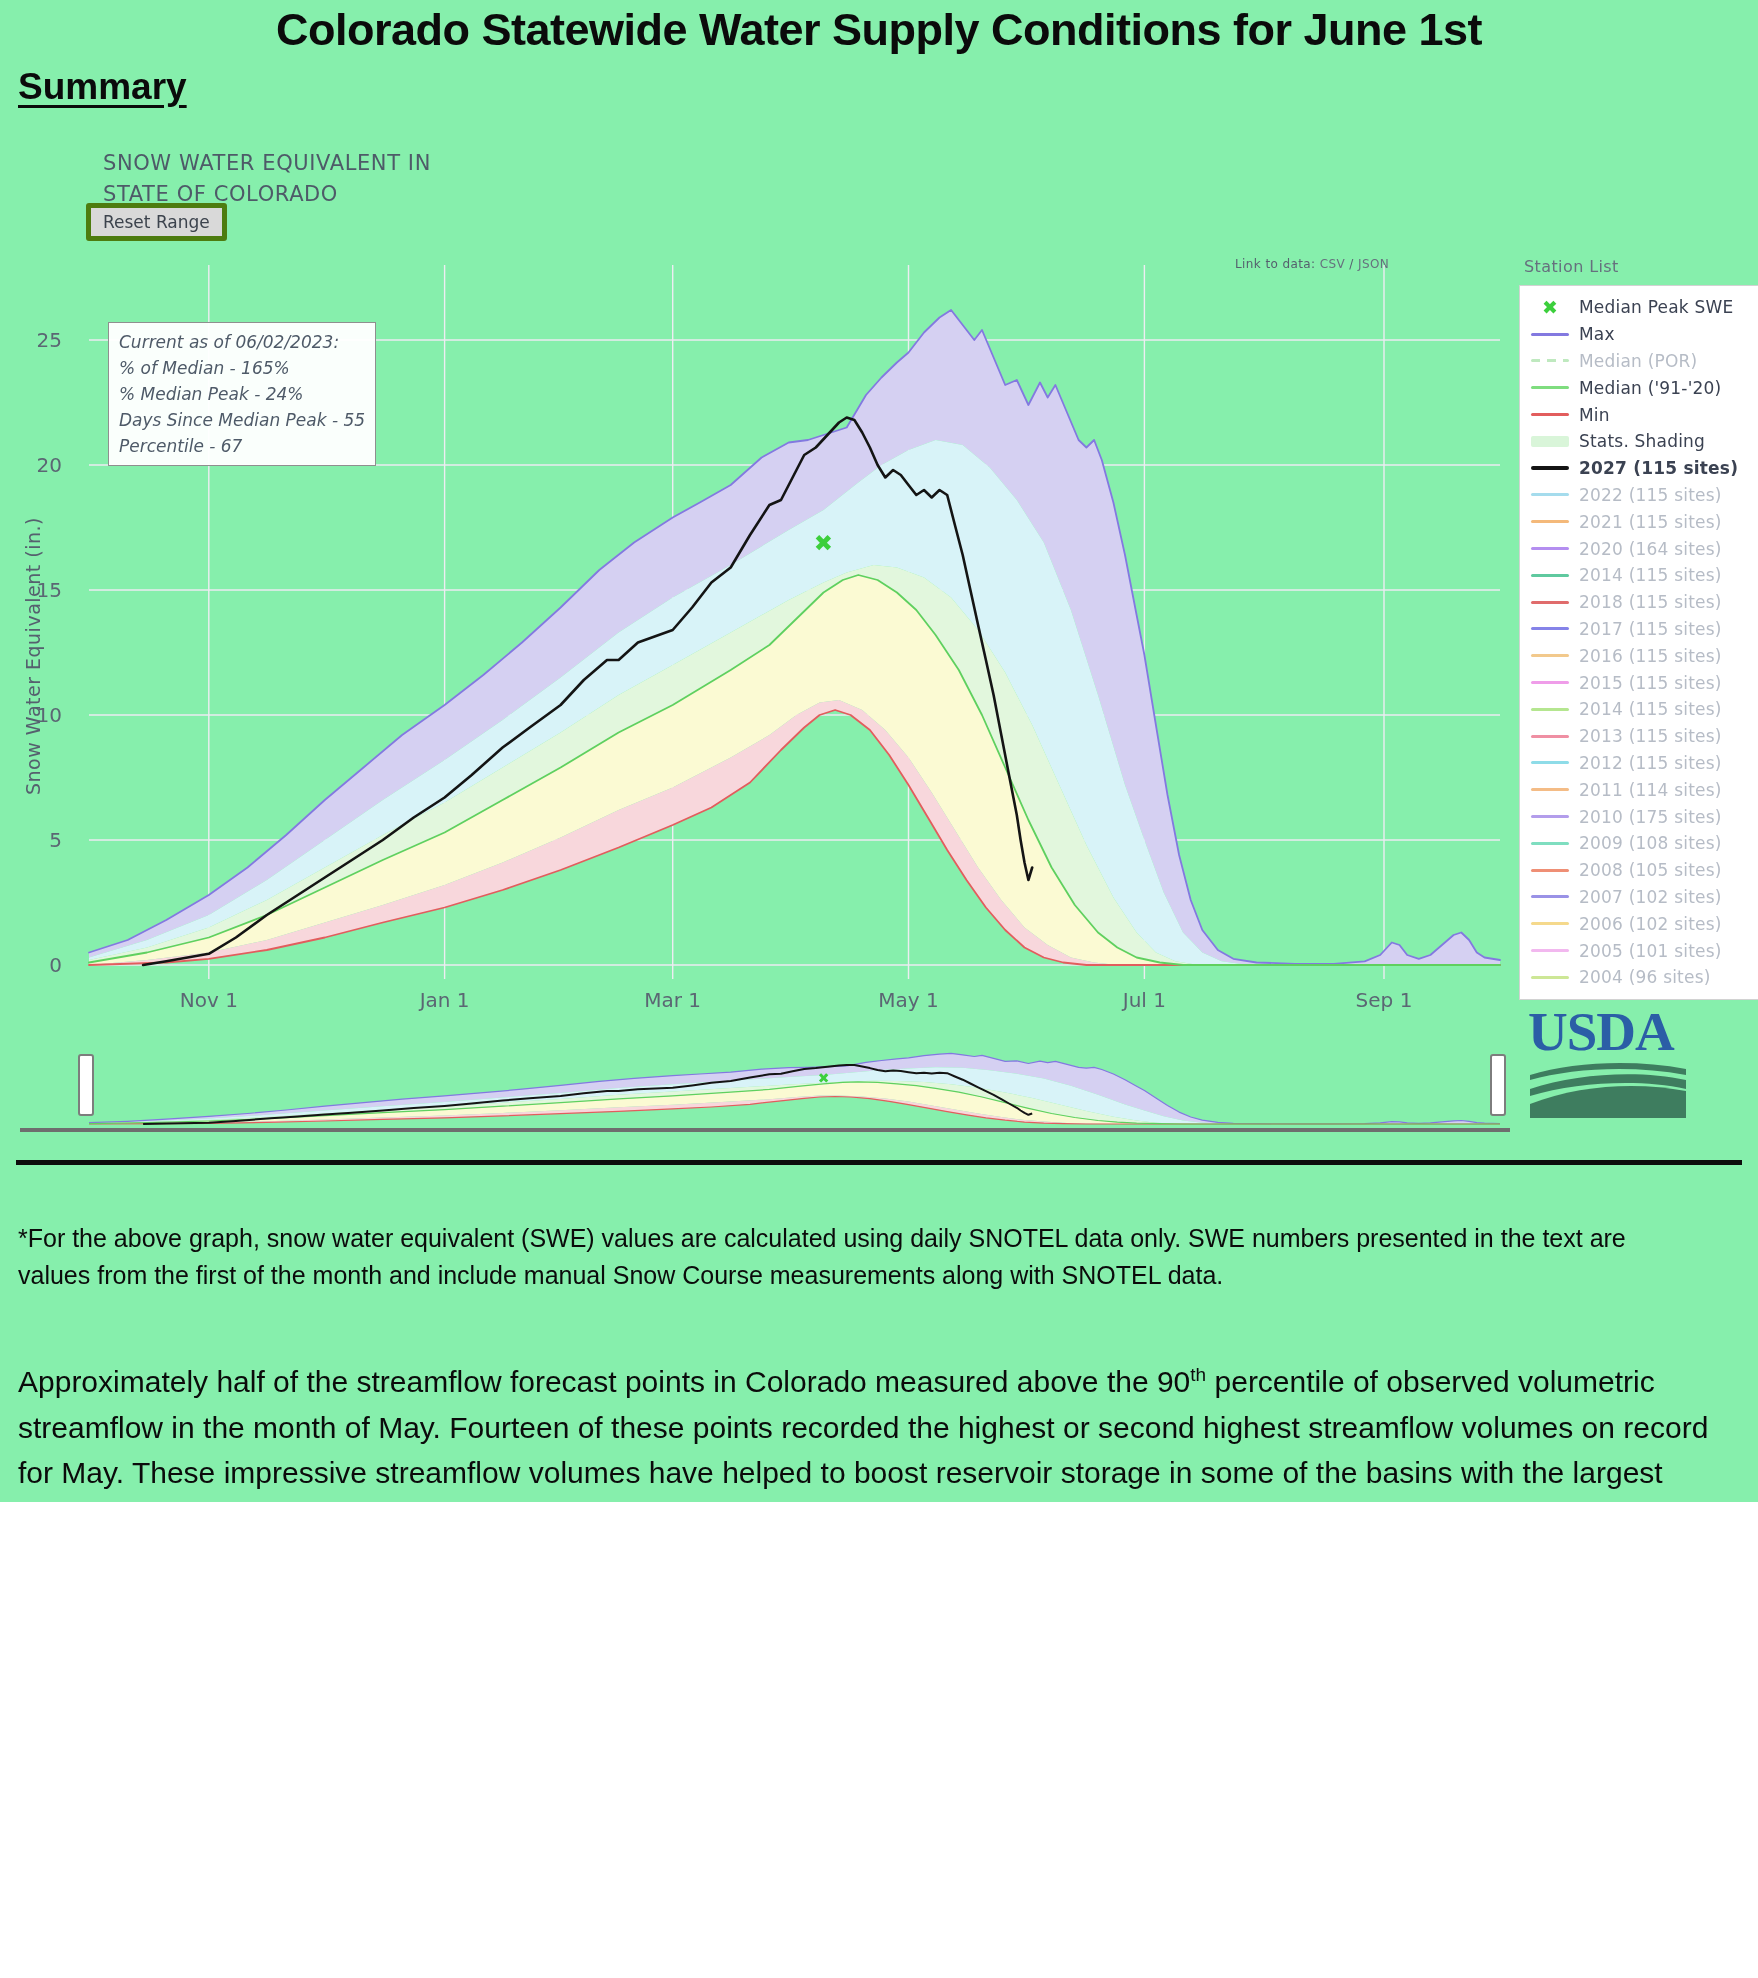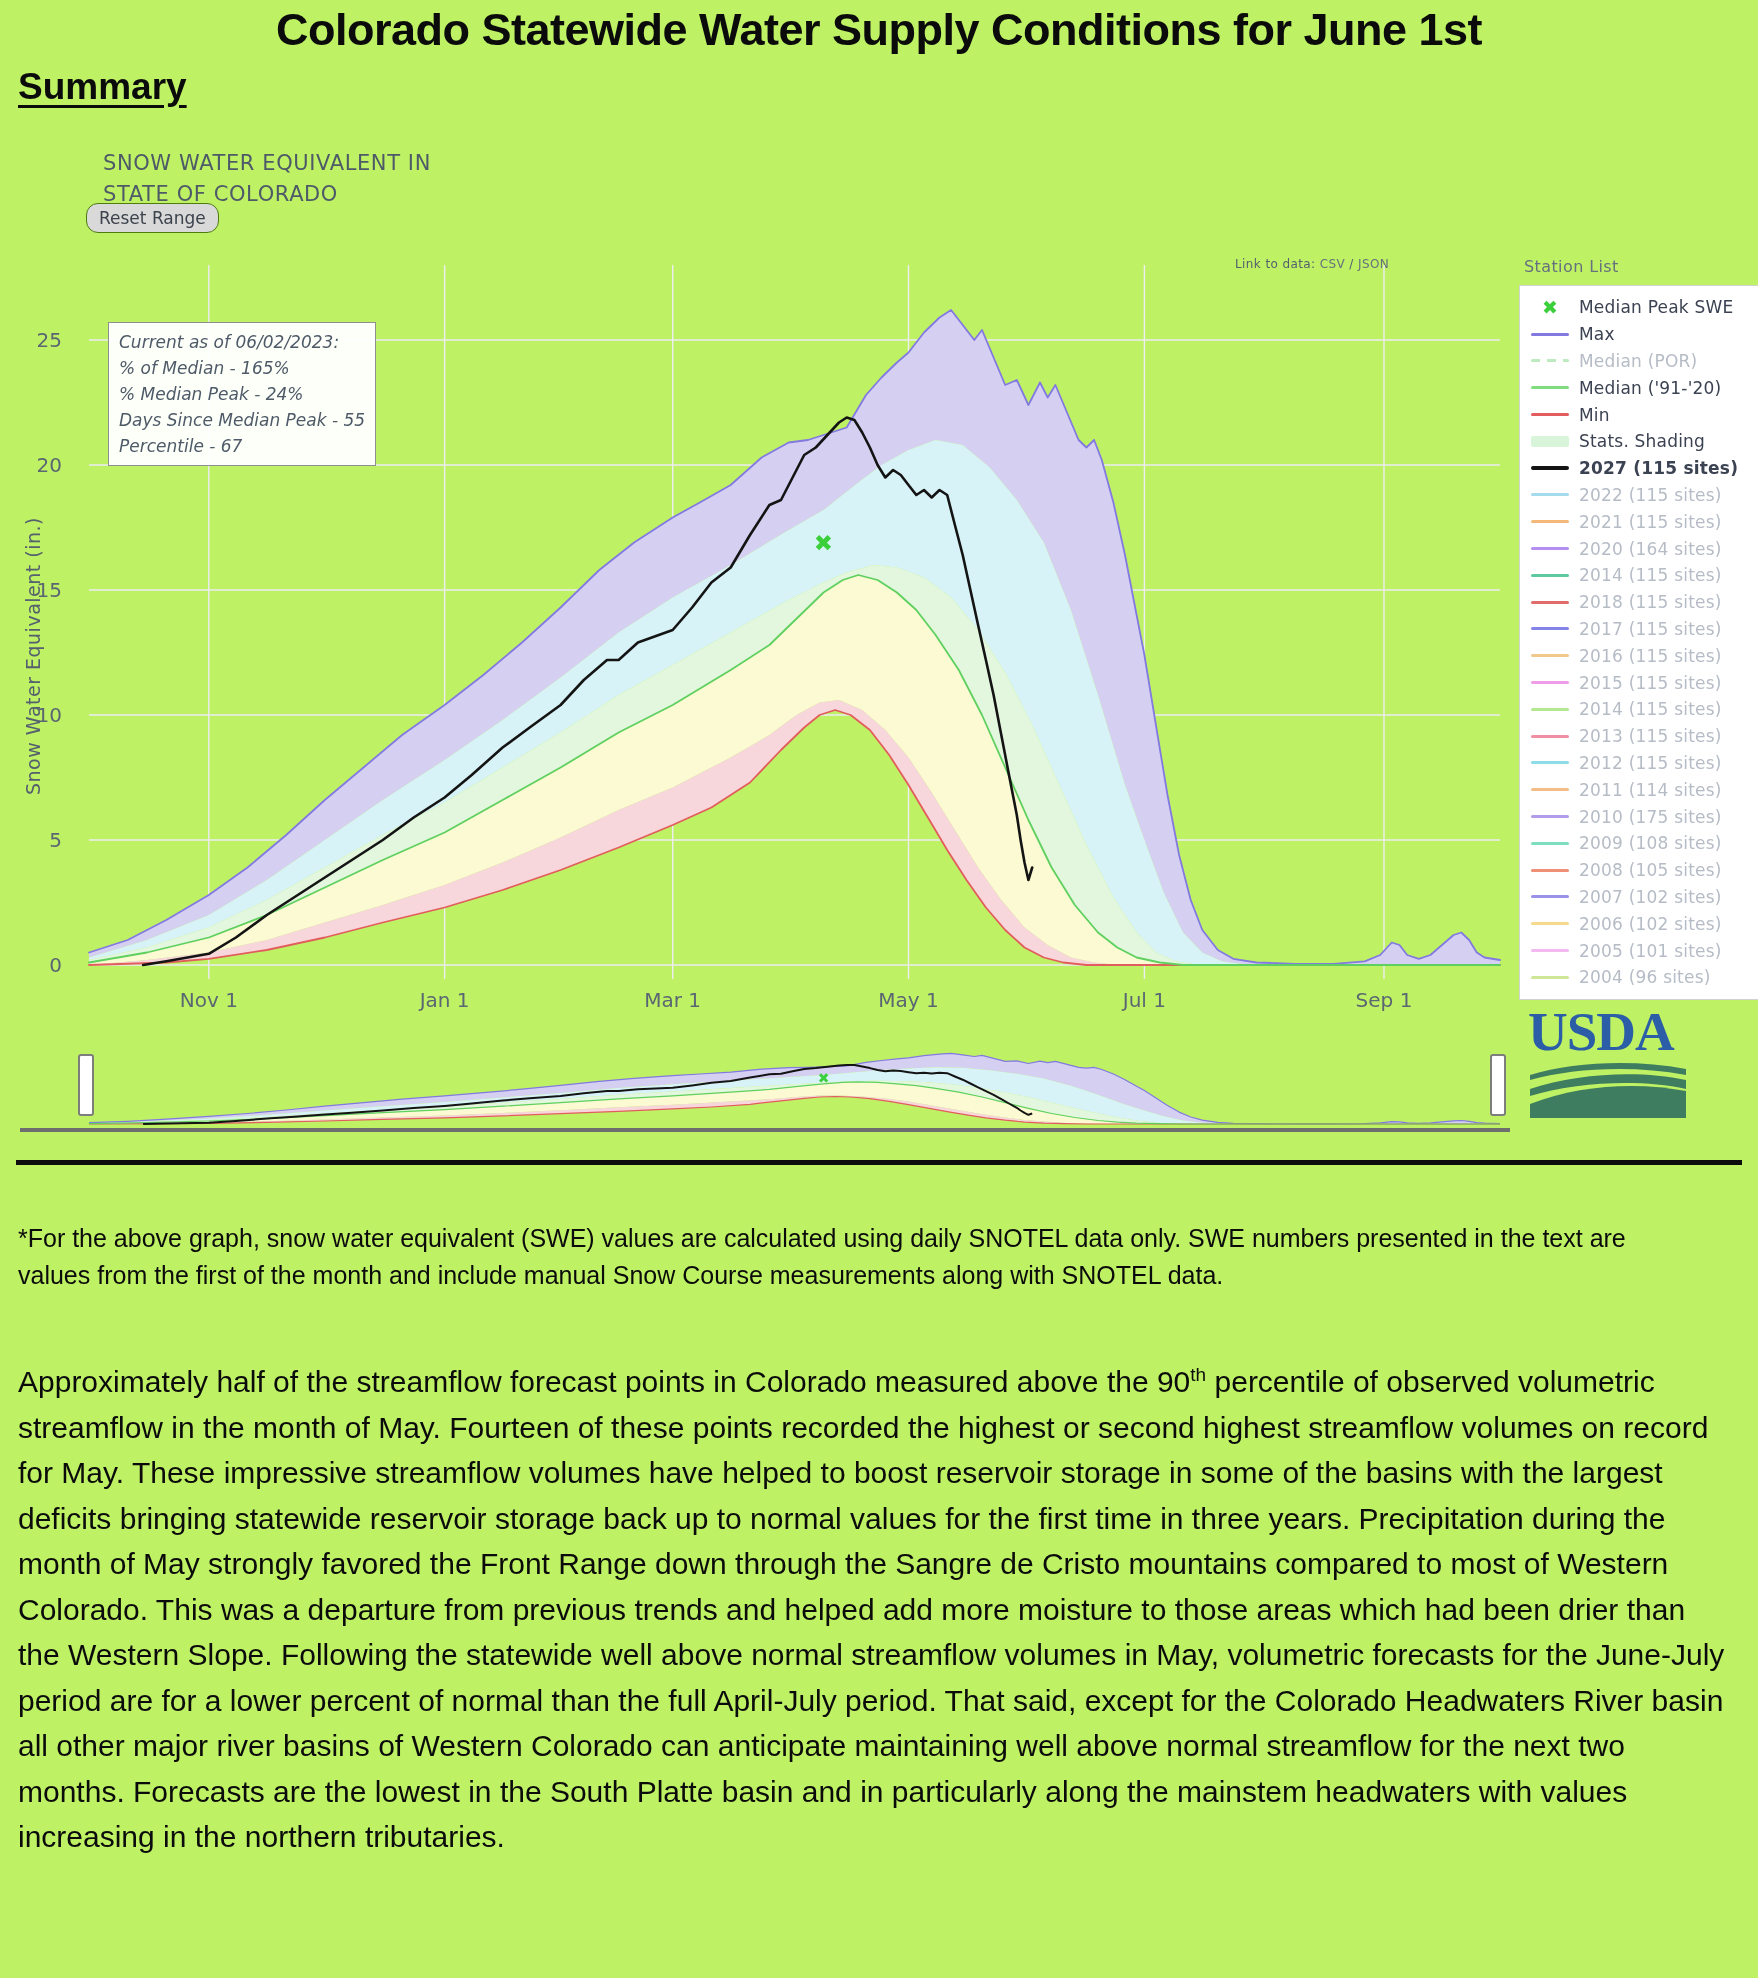--- a/index.html
+++ b/index.html
@@ -1,28 +1,28 @@
 <!DOCTYPE html>
 <html><head>
 <meta charset="utf-8">
 <style>
   html,body{margin:0;padding:0;background:#ffffff;width:1758px;height:1978px;
     font-family:"Liberation Sans", sans-serif;color:#111;}
   .abs{position:absolute;}
-  #page{position:relative;width:1758px;height:1978px;overflow:hidden;background:#bef264;}
+  #page{position:relative;width:1758px;height:1502px;overflow:hidden;background:#86efac;}
 
   #main-title{top:4px;left:0;width:1758px;text-align:center;font-size:45px;font-weight:700;
     letter-spacing:-0.5px;color:#0b0b0b;}
   #summary-heading{top:66px;left:18px;font-size:37px;font-weight:700;text-decoration:underline;
     text-underline-offset:6px;color:#0b0b0b;}
 
   .chart-font{font-family:"DejaVu Sans", sans-serif;color:#55606e;}
   #chart-title{top:148px;left:103px;font-size:21px;line-height:31px;letter-spacing:0.6px;color:#4e5a68;}
   #reset-btn{top:203px;left:86px;font-family:"DejaVu Sans",sans-serif;font-size:17px;color:#3c434d;
-    background:#d9d9d9;border:1px solid #4d7c0f;border-radius:12px;padding:4px 12px;cursor:pointer;}
+    background:#d9d9d9;border:5px solid #4d7c0f;border-radius:3px;padding:4px 12px;cursor:pointer;}
   #link-data{top:257px;left:1235px;font-size:12px;letter-spacing:0.4px;}
   #link-data a{color:#66707e;text-decoration:none;cursor:pointer;}
   #station-list{top:257px;left:1524px;font-size:16px;letter-spacing:0.4px;color:#66707e;cursor:pointer;}
 
   #tooltip-box{top:322px;left:108px;background:rgba(255,255,255,0.96);border:1px solid #8f8f8f;
     padding:6px 10px;font-family:"DejaVu Sans",sans-serif;font-size:17px;line-height:26px;color:#4e5a68;font-style:italic;}
 
   #y-axis-label{top:645px;left:-112px;width:290px;text-align:center;transform:rotate(-90deg);
     font-size:19px;letter-spacing:0.5px;color:#55606e;font-family:"DejaVu Sans",sans-serif;}
 

